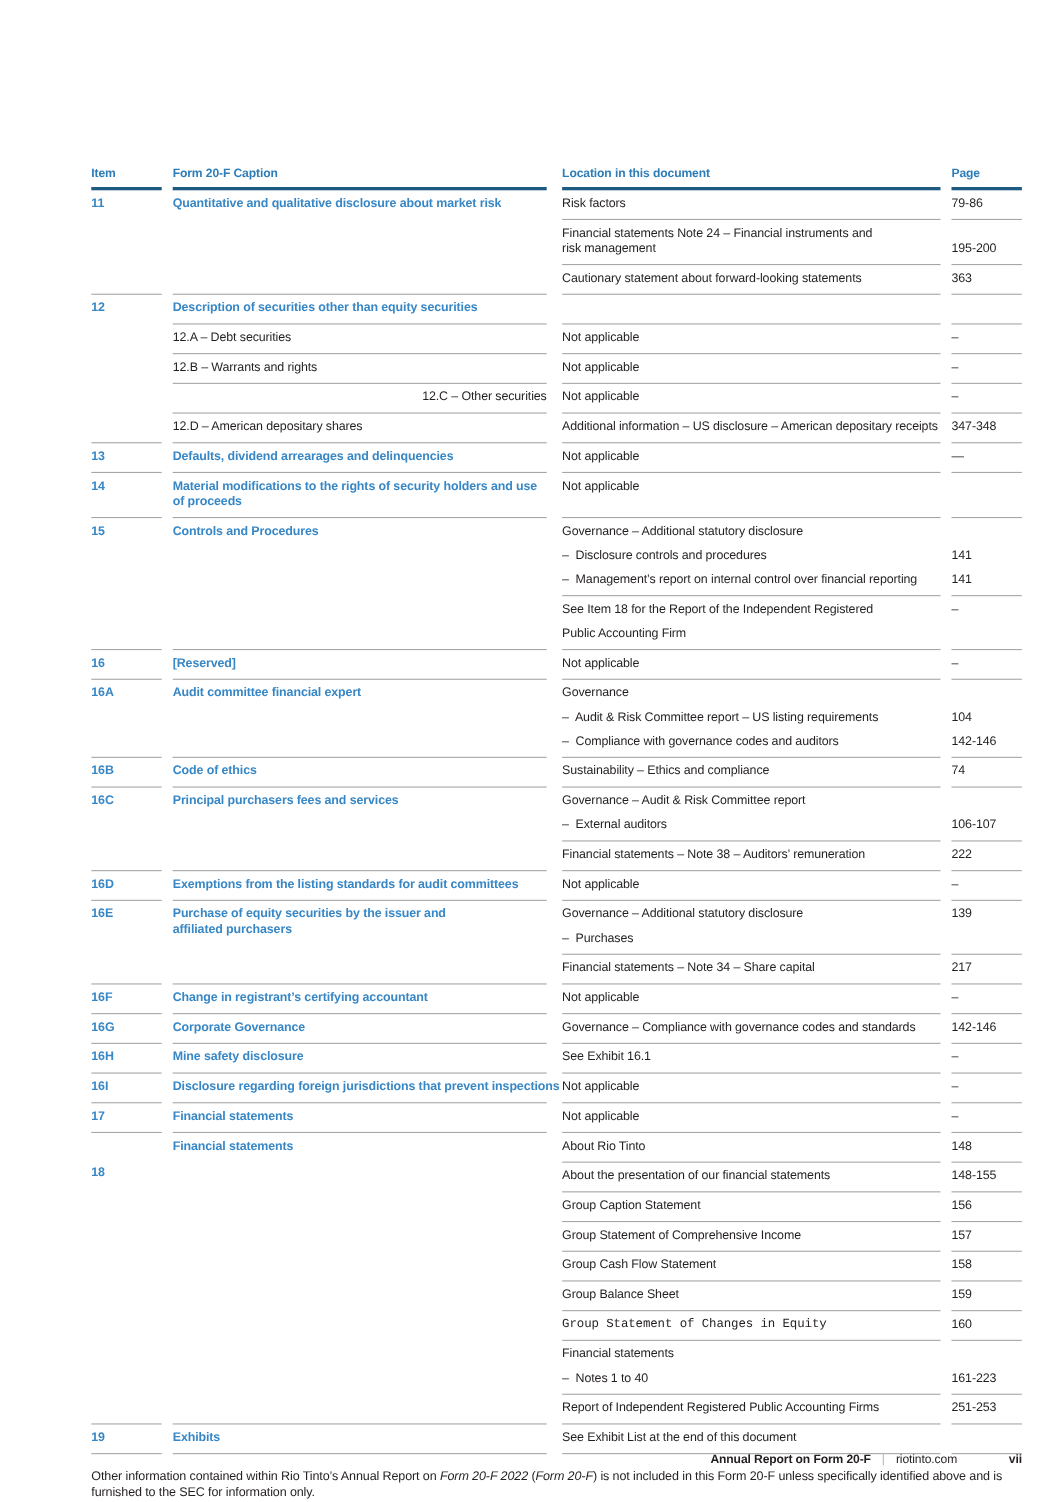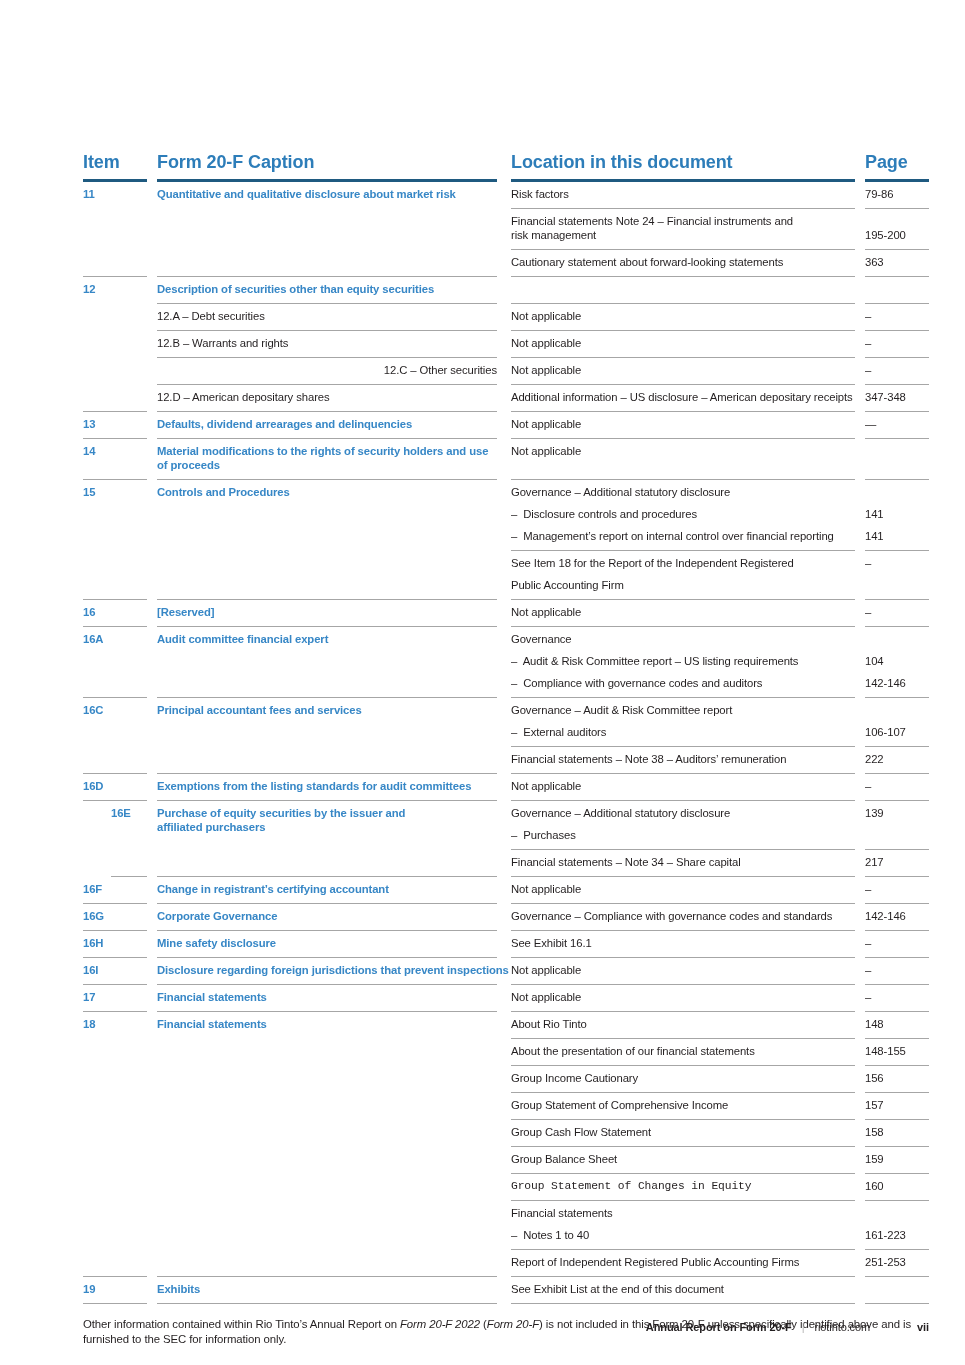--- a/index.html
+++ b/index.html
@@ -13,21 +13,21 @@
   *{margin:0;padding:0;box-sizing:border-box;}
   html,body{background:#ffffff;}
   .page{
     width:965px;height:1365px;position:relative;background:#ffffff;
     font-family:"Liberation Sans",sans-serif;color:var(--body);overflow:hidden;
   }
   .content{position:absolute;left:83px;top:152px;width:846px;}
   .grid7{display:grid;grid-template-columns:64px 10px 340px 14px 344px 10px 64px;}
   
   .th{
-    font-size:18px;font-weight:700;color:var(--header-text);
+    font-size:11px;font-weight:700;color:var(--header-text);
     padding-bottom:6px;border-bottom:3px solid var(--header-rule);
     letter-spacing:-0.1px;white-space:pre;
   }
   .th-item{grid-column:1;}
   .th-cap{grid-column:3;}
   .th-loc{grid-column:5;}
   .th-page{grid-column:7;}
   
   .cell{
     font-size:11.3px;line-height:14px;padding:5px 0 3px;color:var(--body);
@@ -134,37 +134,43 @@
           <div class="cell item-cell ruled" style="grid-row: 1 / span 3;">16A</div>
           <div class="cell cap-cell cap-blue ruled" style="grid-row: 1 / span 3;">Audit committee financial expert</div>
           <div class="cell loc-cell" style="grid-row: 1;">Governance</div>
           <div class="cell page-cell" style="grid-row: 1;"></div>
           <div class="cell loc-cell" style="grid-row: 2;">–  Audit &amp; Risk Committee report – US listing requirements</div>
           <div class="cell page-cell" style="grid-row: 2;">104</div>
           <div class="cell loc-cell ruled" style="grid-row: 3;">–  Compliance with governance codes and auditors</div>
           <div class="cell page-cell ruled" style="grid-row: 3;">142-146</div>
         </div>
         <div class="grid7">
+          <div class="cell item-cell ruled" style="grid-row: 1 / span 1;">16B</div>
+          <div class="cell cap-cell cap-blue ruled" style="grid-row: 1 / span 1;">Code of ethics</div>
+          <div class="cell loc-cell ruled" style="grid-row: 1;">Sustainability – Ethics and compliance</div>
+          <div class="cell page-cell ruled" style="grid-row: 1;">74</div>
+        </div>
+        <div class="grid7">
           <div class="cell item-cell ruled" style="grid-row: 1 / span 3;">16C</div>
-          <div class="cell cap-cell cap-blue ruled" style="grid-row: 1 / span 3;">Principal accountant fees and services</div>
+          <div class="cell cap-cell cap-blue ruled" style="grid-row: 1 / span 3;">Principal purchasers fees and services</div>
           <div class="cell loc-cell" style="grid-row: 1;">Governance – Audit &amp; Risk Committee report</div>
           <div class="cell page-cell" style="grid-row: 1;"></div>
           <div class="cell loc-cell ruled" style="grid-row: 2;">–  External auditors</div>
           <div class="cell page-cell ruled" style="grid-row: 2;">106-107</div>
           <div class="cell loc-cell ruled" style="grid-row: 3;">Financial statements – Note 38 – Auditors’ remuneration</div>
           <div class="cell page-cell ruled" style="grid-row: 3;">222</div>
         </div>
         <div class="grid7">
           <div class="cell item-cell ruled" style="grid-row: 1 / span 1;">16D</div>
           <div class="cell cap-cell cap-blue ruled" style="grid-row: 1 / span 1;">Exemptions from the listing standards for audit committees</div>
           <div class="cell loc-cell ruled" style="grid-row: 1;">Not applicable</div>
           <div class="cell page-cell ruled" style="grid-row: 1;">–</div>
         </div>
         <div class="grid7">
-          <div class="cell item-cell ruled" style="grid-row: 1 / span 3; margin-left: 28px;">16E</div>
+          <div class="cell item-cell ruled" style="grid-row: 1 / span 3;">16E</div>
           <div class="cell cap-cell cap-blue ruled" style="grid-row: 1 / span 3;">Purchase of equity securities by the issuer and
 affiliated purchasers</div>
           <div class="cell loc-cell" style="grid-row: 1;">Governance – Additional statutory disclosure</div>
           <div class="cell page-cell" style="grid-row: 1;">139</div>
           <div class="cell loc-cell ruled" style="grid-row: 2;">–  Purchases</div>
           <div class="cell page-cell ruled" style="grid-row: 2;"></div>
           <div class="cell loc-cell ruled" style="grid-row: 3;">Financial statements – Note 34 – Share capital</div>
           <div class="cell page-cell ruled" style="grid-row: 3;">217</div>
         </div>
         <div class="grid7">
@@ -191,27 +197,27 @@
           <div class="cell loc-cell ruled" style="grid-row: 1;">Not applicable</div>
           <div class="cell page-cell ruled" style="grid-row: 1;">–</div>
         </div>
         <div class="grid7">
           <div class="cell item-cell ruled" style="grid-row: 1 / span 1;">17</div>
           <div class="cell cap-cell cap-blue ruled" style="grid-row: 1 / span 1;">Financial statements</div>
           <div class="cell loc-cell ruled" style="grid-row: 1;">Not applicable</div>
           <div class="cell page-cell ruled" style="grid-row: 1;">–</div>
         </div>
         <div class="grid7">
-          <div class="cell item-cell ruled" style="grid-row: 1 / span 10;">18</div>
+          <div class="cell item-cell ruled" style="grid-row: 1 / span 10; margin-top: 24px;">18</div>
           <div class="cell cap-cell cap-blue ruled" style="grid-row: 1 / span 10;">Financial statements</div>
           <div class="cell loc-cell ruled" style="grid-row: 1;">About Rio Tinto</div>
           <div class="cell page-cell ruled" style="grid-row: 1;">148</div>
           <div class="cell loc-cell ruled" style="grid-row: 2;">About the presentation of our financial statements</div>
           <div class="cell page-cell ruled" style="grid-row: 2;">148-155</div>
-          <div class="cell loc-cell ruled" style="grid-row: 3;">Group Income Cautionary</div>
+          <div class="cell loc-cell ruled" style="grid-row: 3;">Group Caption Statement</div>
           <div class="cell page-cell ruled" style="grid-row: 3;">156</div>
           <div class="cell loc-cell ruled" style="grid-row: 4;">Group Statement of Comprehensive Income</div>
           <div class="cell page-cell ruled" style="grid-row: 4;">157</div>
           <div class="cell loc-cell ruled" style="grid-row: 5;">Group Cash Flow Statement</div>
           <div class="cell page-cell ruled" style="grid-row: 5;">158</div>
           <div class="cell loc-cell ruled" style="grid-row: 6;">Group Balance Sheet</div>
           <div class="cell page-cell ruled" style="grid-row: 6;">159</div>
           <div class="cell loc-cell ruled" style="grid-row: 7; font-family: Liberation Mono, monospace;">Group Statement of Changes in Equity</div>
           <div class="cell page-cell ruled" style="grid-row: 7;">160</div>
           <div class="cell loc-cell" style="grid-row: 8;">Financial statements</div>

